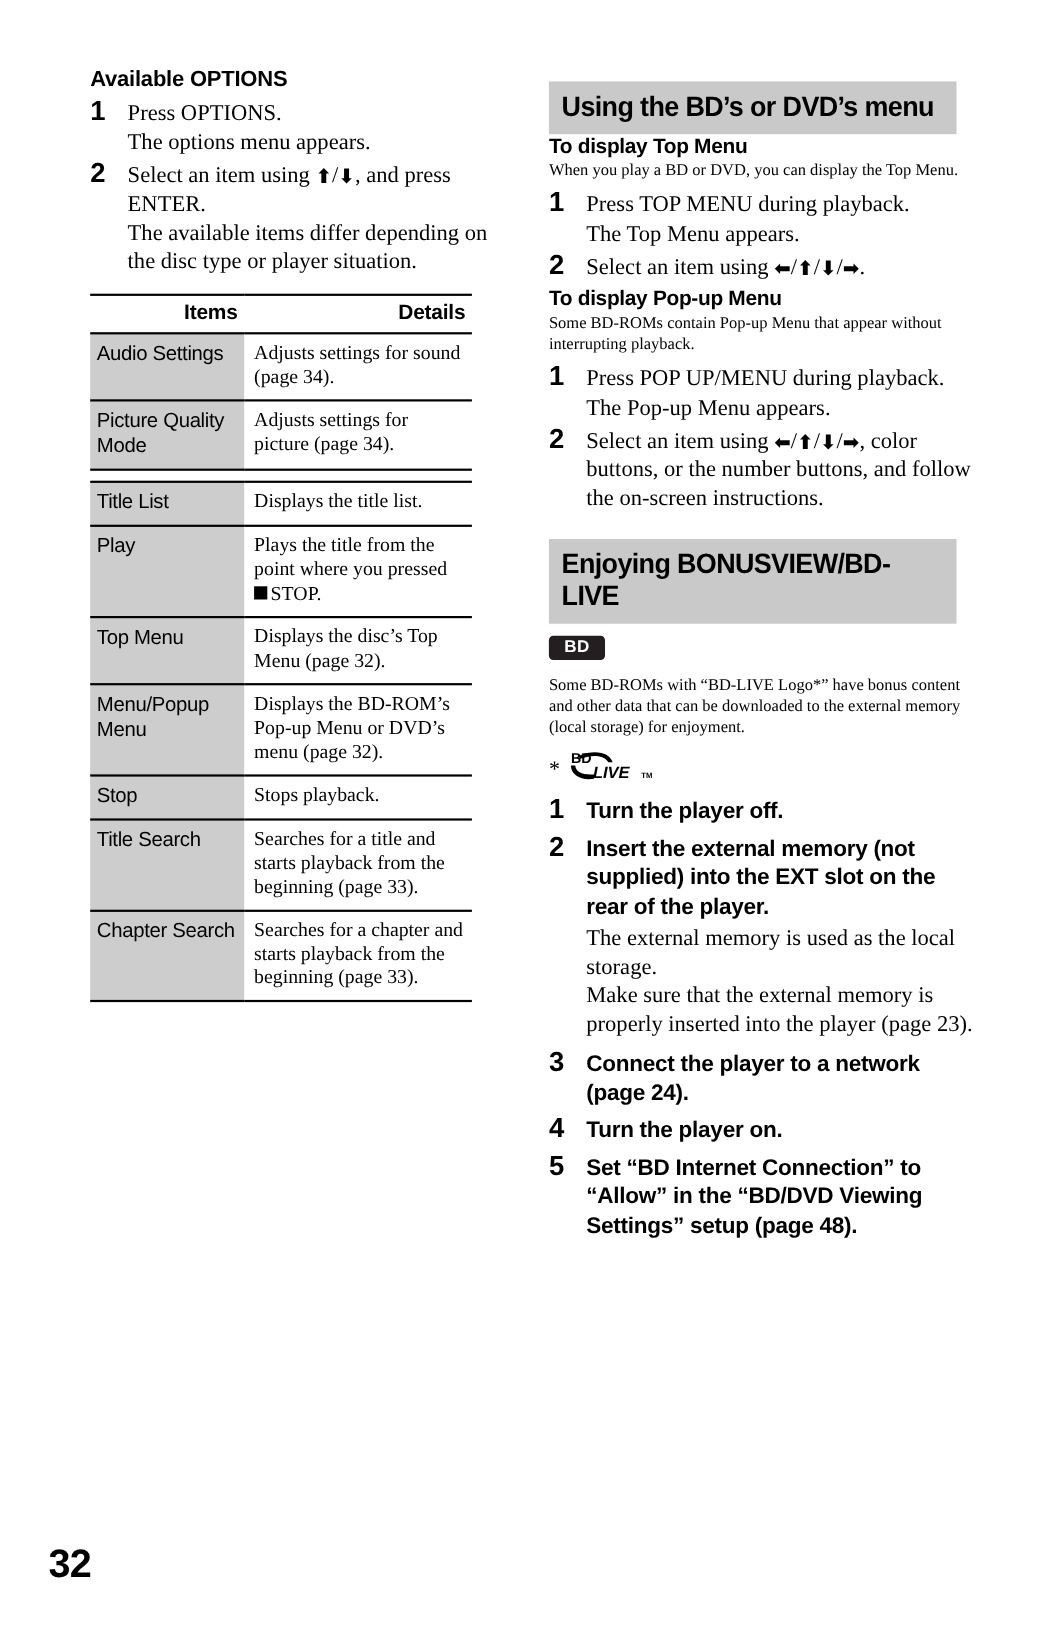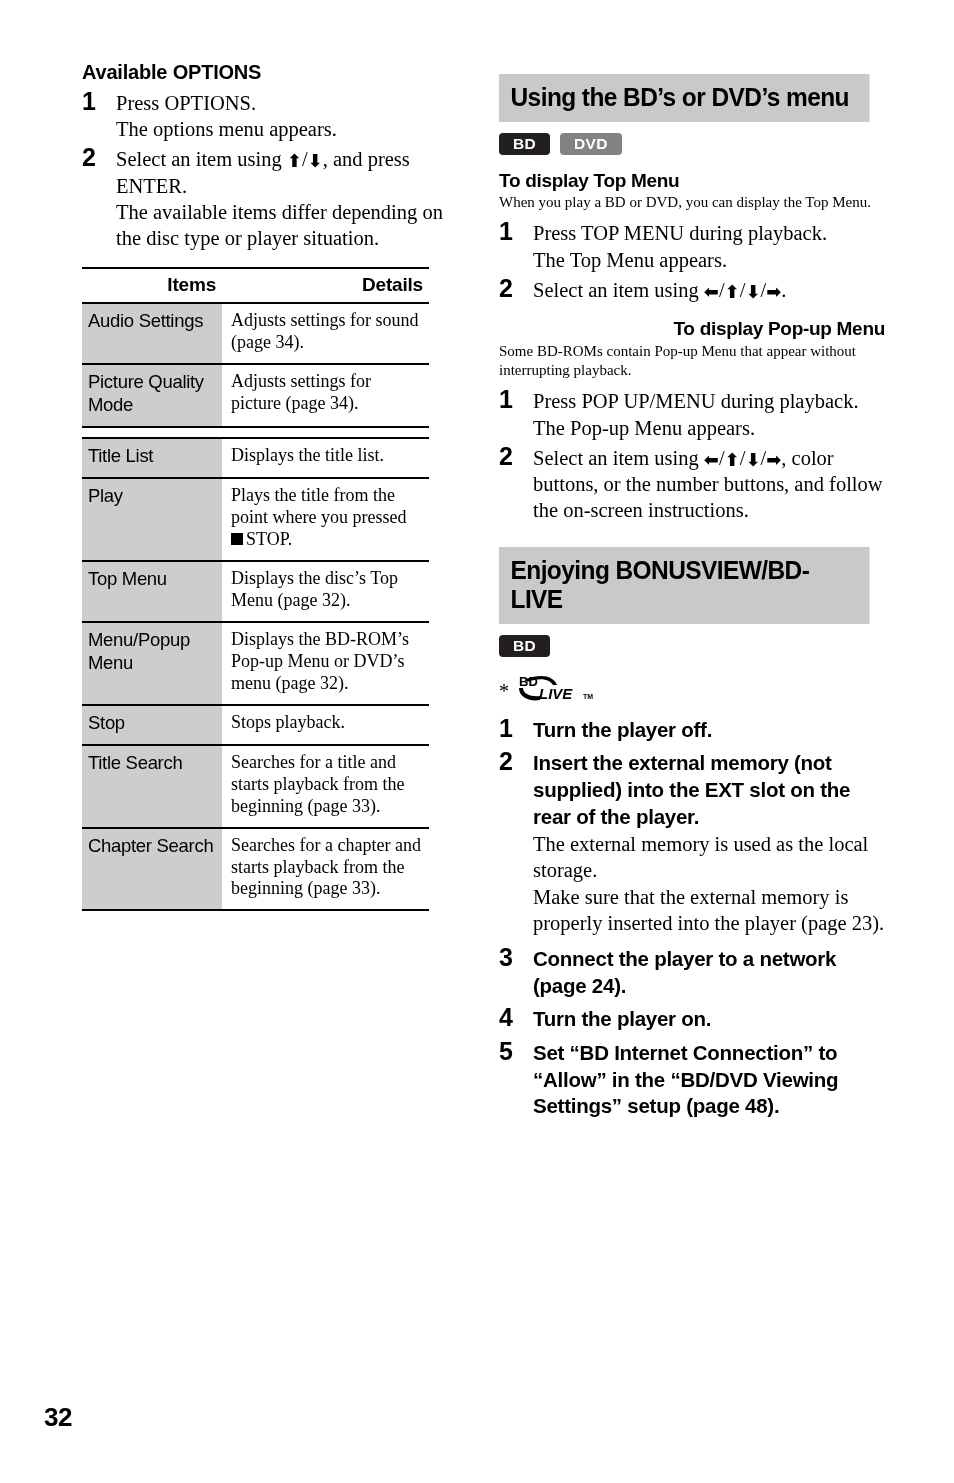--- a/index.html
+++ b/index.html
@@ -228,21 +228,21 @@
     height: 32px;
   }
 
   
   .page-num {
     position: absolute;
     left: 44px;
     top: 1404px;
     font-family: "Liberation Sans", sans-serif;
     font-weight: bold;
-    font-size: 26px;
+    font-size: 36px;
     line-height: 1;
     letter-spacing: -0.5px;
   }
 </style>
 </head>
 <body>
 
 <div class="page">
 
   <div class="col-left">
@@ -321,69 +321,66 @@
           <td class="det">Searches for a chapter and starts playback from the beginning (page 33).</td>
         </tr>
       </tbody>
     </table>
   </div>
 
   <div class="col-right">
 
     <div class="section-bar">Using the BD’s or DVD’s menu</div>
 
+
+    <h3 class="minor-head">To display Top Menu</h3>
+    <p class="body-text">When you play a BD or DVD, you can display the Top Menu.</p>
+
+    <div class="step">
+      <div class="step-num">1</div>
+      <div class="step-body">
+        <p>Press TOP MENU during playback.</p>
+        <p>The Top Menu appears.</p>
+      </div>
+    </div>
+
+    <div class="step">
+      <div class="step-num">2</div>
+      <div class="step-body">
+        <p>Select an item using
+          <span class="arrow">⬅</span>/<span class="arrow">⬆</span>/<span class="arrow">⬇</span>/<span class="arrow">➡</span>.</p>
+      </div>
+    </div>
+
+    <h3 class="minor-head" style="margin-top:4px;">To display Pop-up Menu</h3>
+    <p class="body-text">Some BD-ROMs contain Pop-up Menu that appear without interrupting playback.</p>
+
+    <div class="step">
+      <div class="step-num">1</div>
+      <div class="step-body">
+        <p>Press POP UP/MENU during playback.</p>
+        <p>The Pop-up Menu appears.</p>
+      </div>
+    </div>
+
+    <div class="step">
+      <div class="step-num">2</div>
+      <div class="step-body">
+        <p>Select an item using
+          <span class="arrow">⬅</span>/<span class="arrow">⬆</span>/<span class="arrow">⬇</span>/<span class="arrow">➡</span>, color buttons, or the number buttons, and follow the on-screen instructions.</p>
+      </div>
+    </div>
+
+    <div class="section-bar" style="margin-top:24px;">Enjoying BONUSVIEW/BD-LIVE</div>
+
     <div class="badges">
       <span class="badge bd">BD</span>
-      <span class="badge dvd">DVD</span>
-    </div>
-
-    <h3 class="minor-head">To display Top Menu</h3>
-    <p class="body-text">When you play a BD or DVD, you can display the Top Menu.</p>
-
-    <div class="step">
-      <div class="step-num">1</div>
-      <div class="step-body">
-        <p>Press TOP MENU during playback.</p>
-        <p>The Top Menu appears.</p>
-      </div>
-    </div>
-
-    <div class="step">
-      <div class="step-num">2</div>
-      <div class="step-body">
-        <p>Select an item using
-          <span class="arrow">⬅</span>/<span class="arrow">⬆</span>/<span class="arrow">⬇</span>/<span class="arrow">➡</span>.</p>
-      </div>
-    </div>
-
-    <h3 class="minor-head" style="margin-top:14px;text-align:right;">To display Pop-up Menu</h3>
-    <p class="body-text">Some BD-ROMs contain Pop-up Menu that appear without interrupting playback.</p>
-
-    <div class="step">
-      <div class="step-num">1</div>
-      <div class="step-body">
-        <p>Press POP UP/MENU during playback.</p>
-        <p>The Pop-up Menu appears.</p>
-      </div>
-    </div>
-
-    <div class="step">
-      <div class="step-num">2</div>
-      <div class="step-body">
-        <p>Select an item using
-          <span class="arrow">⬅</span>/<span class="arrow">⬆</span>/<span class="arrow">⬇</span>/<span class="arrow">➡</span>, color buttons, or the number buttons, and follow the on-screen instructions.</p>
-      </div>
-    </div>
-
-    <div class="section-bar" style="margin-top:24px;">Enjoying BONUSVIEW/BD-LIVE</div>
-
-    <div class="badges">
-      <span class="badge bd">BD</span>
-    </div>
-
+    </div>
+
+    <p class="body-text">Some BD-ROMs with “BD-LIVE Logo*” have bonus content and other data that can be downloaded to the external memory (local storage) for enjoyment.</p>
 
     <div class="bdlive-line">
       <span class="asterisk">*</span>
       <span class="bdlive-logo">
         <svg width="88" height="32" viewBox="0 0 88 32" xmlns="http://www.w3.org/2000/svg" aria-hidden="true">
           <path d="M13 6 C28 0, 41 3, 44 12 L40 12 C37 6, 27 4, 14 9 Z" fill="#000"></path>
           <path d="M6 15 C6 24, 16 29, 27 27 L27 23 C18 24, 10 21, 10 15 Z" fill="#000"></path>
           <text x="6" y="13" font-family="'Liberation Sans', sans-serif" font-size="13" font-weight="bold" fill="#000">BD</text>
           <text x="26" y="26" font-family="'Liberation Sans', sans-serif" font-size="15" font-weight="bold" font-style="italic" fill="#000">LIVE</text>
           <text x="70" y="26" font-family="'Liberation Sans', sans-serif" font-size="7" font-weight="bold" fill="#000">TM</text>

